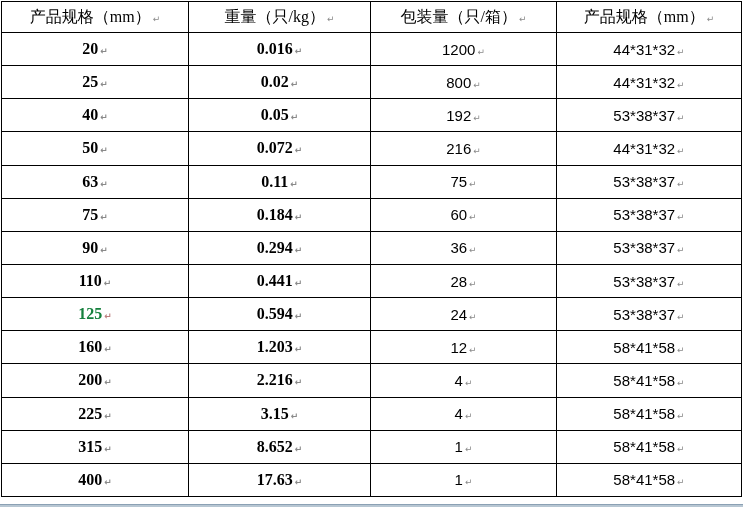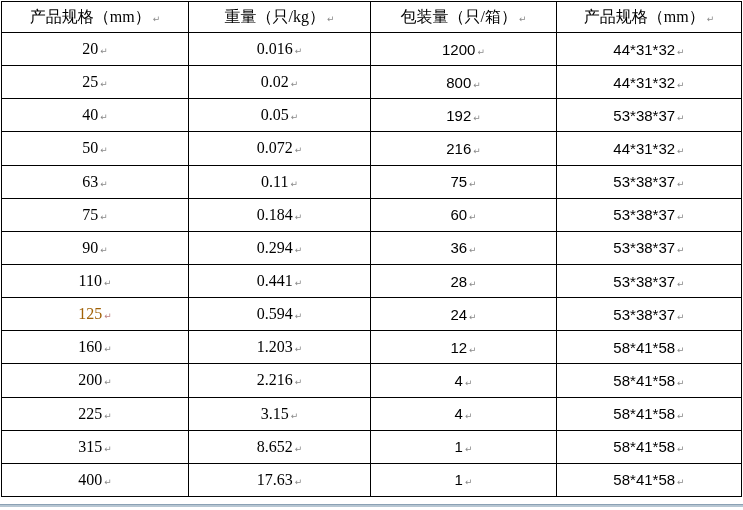--- a/index.html
+++ b/index.html
@@ -37,33 +37,34 @@
     color: #000000;
   }
   .spec-table td {
     font-size: 16px;
     color: #000000;
   }
   
   .spec-table td:nth-child(1), .spec-table td:nth-child(2) {
     font-family: "Liberation Serif", serif;
     font-size: 16px;
+    font-weight: bold;
   }
   .spec-table td:nth-child(3), .spec-table td:nth-child(4) {
     font-family: "Liberation Sans", sans-serif;
     font-size: 15px;
   }
   .pmark {
     font-family: "DejaVu Sans", sans-serif;
     font-size: 9px;
     color: #8a8a8a;
     margin-left: 2px;
     vertical-align: baseline;
   }
-  td.red-cell .cell-text { color: #a16207; }
+  td.red-cell .cell-text { color: #15803d; }
   td.red-cell .pmark { color: #bd7f7f; }
   #bottom-rule {
     position: absolute;
     left: 0;
     top: 504px;
     width: 743px;
     height: 3px;
     background: #b7c6d2;
     border-top: 1px solid #8ba1b4;
   }

